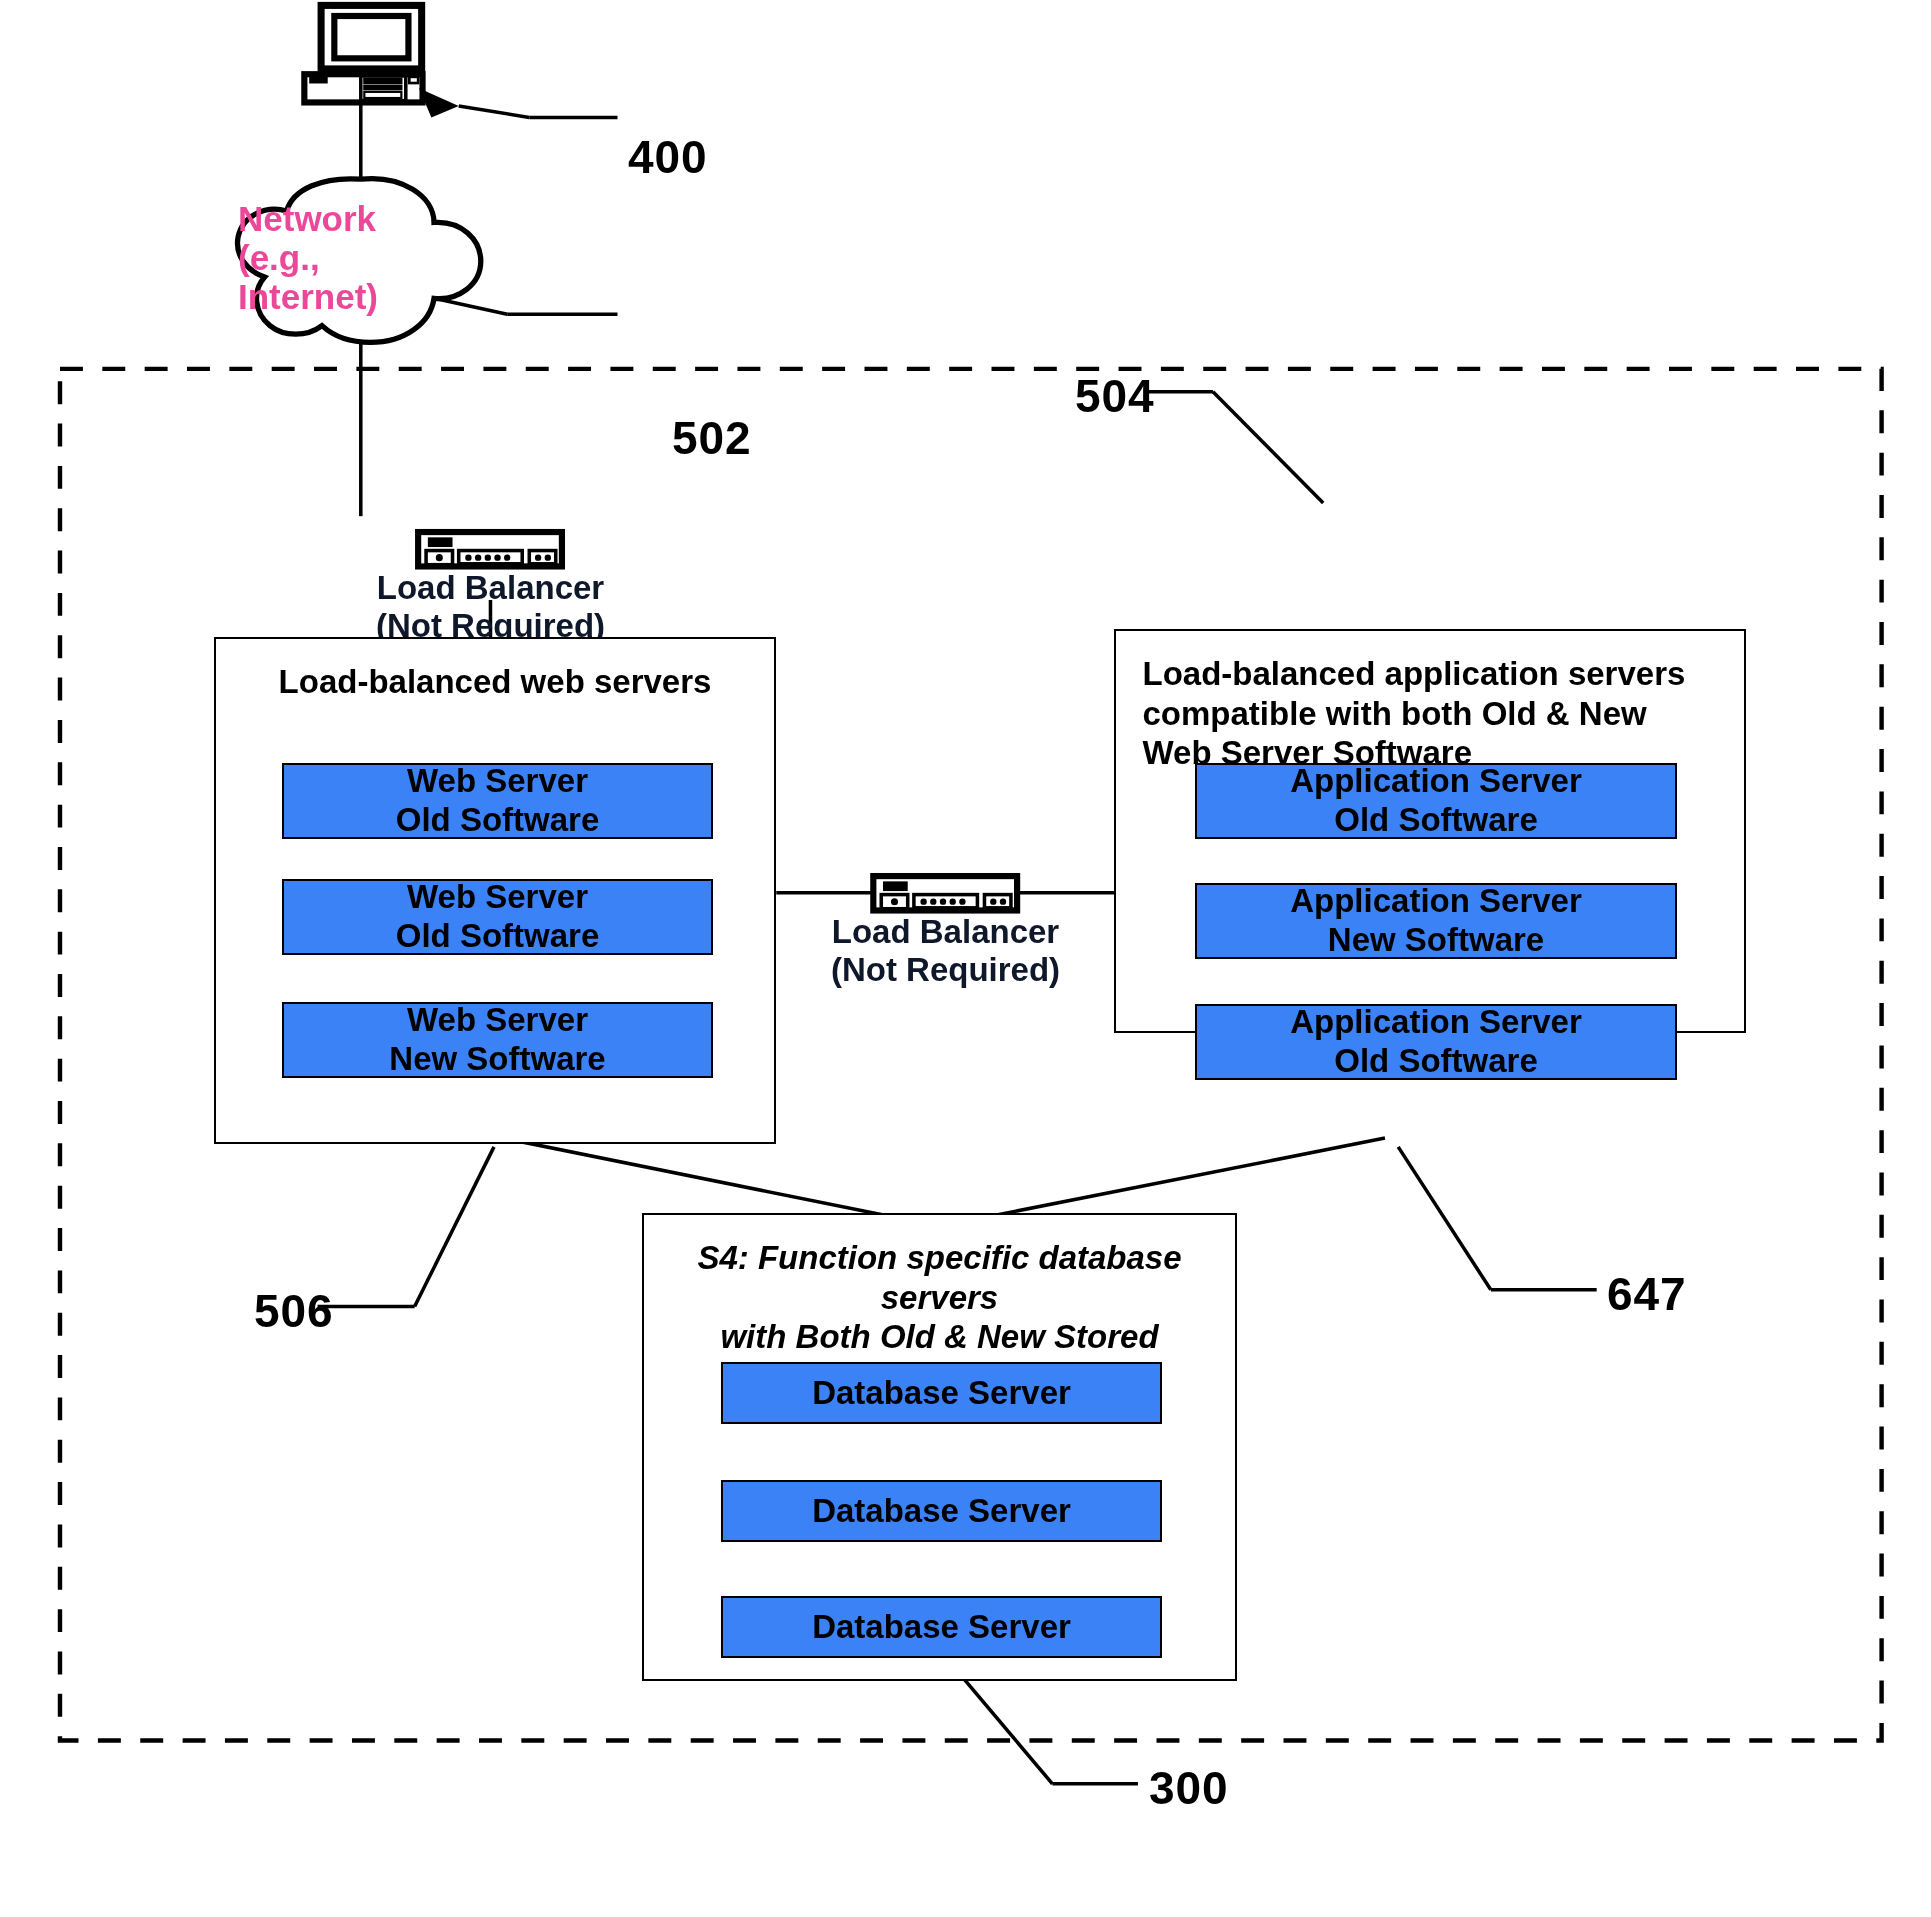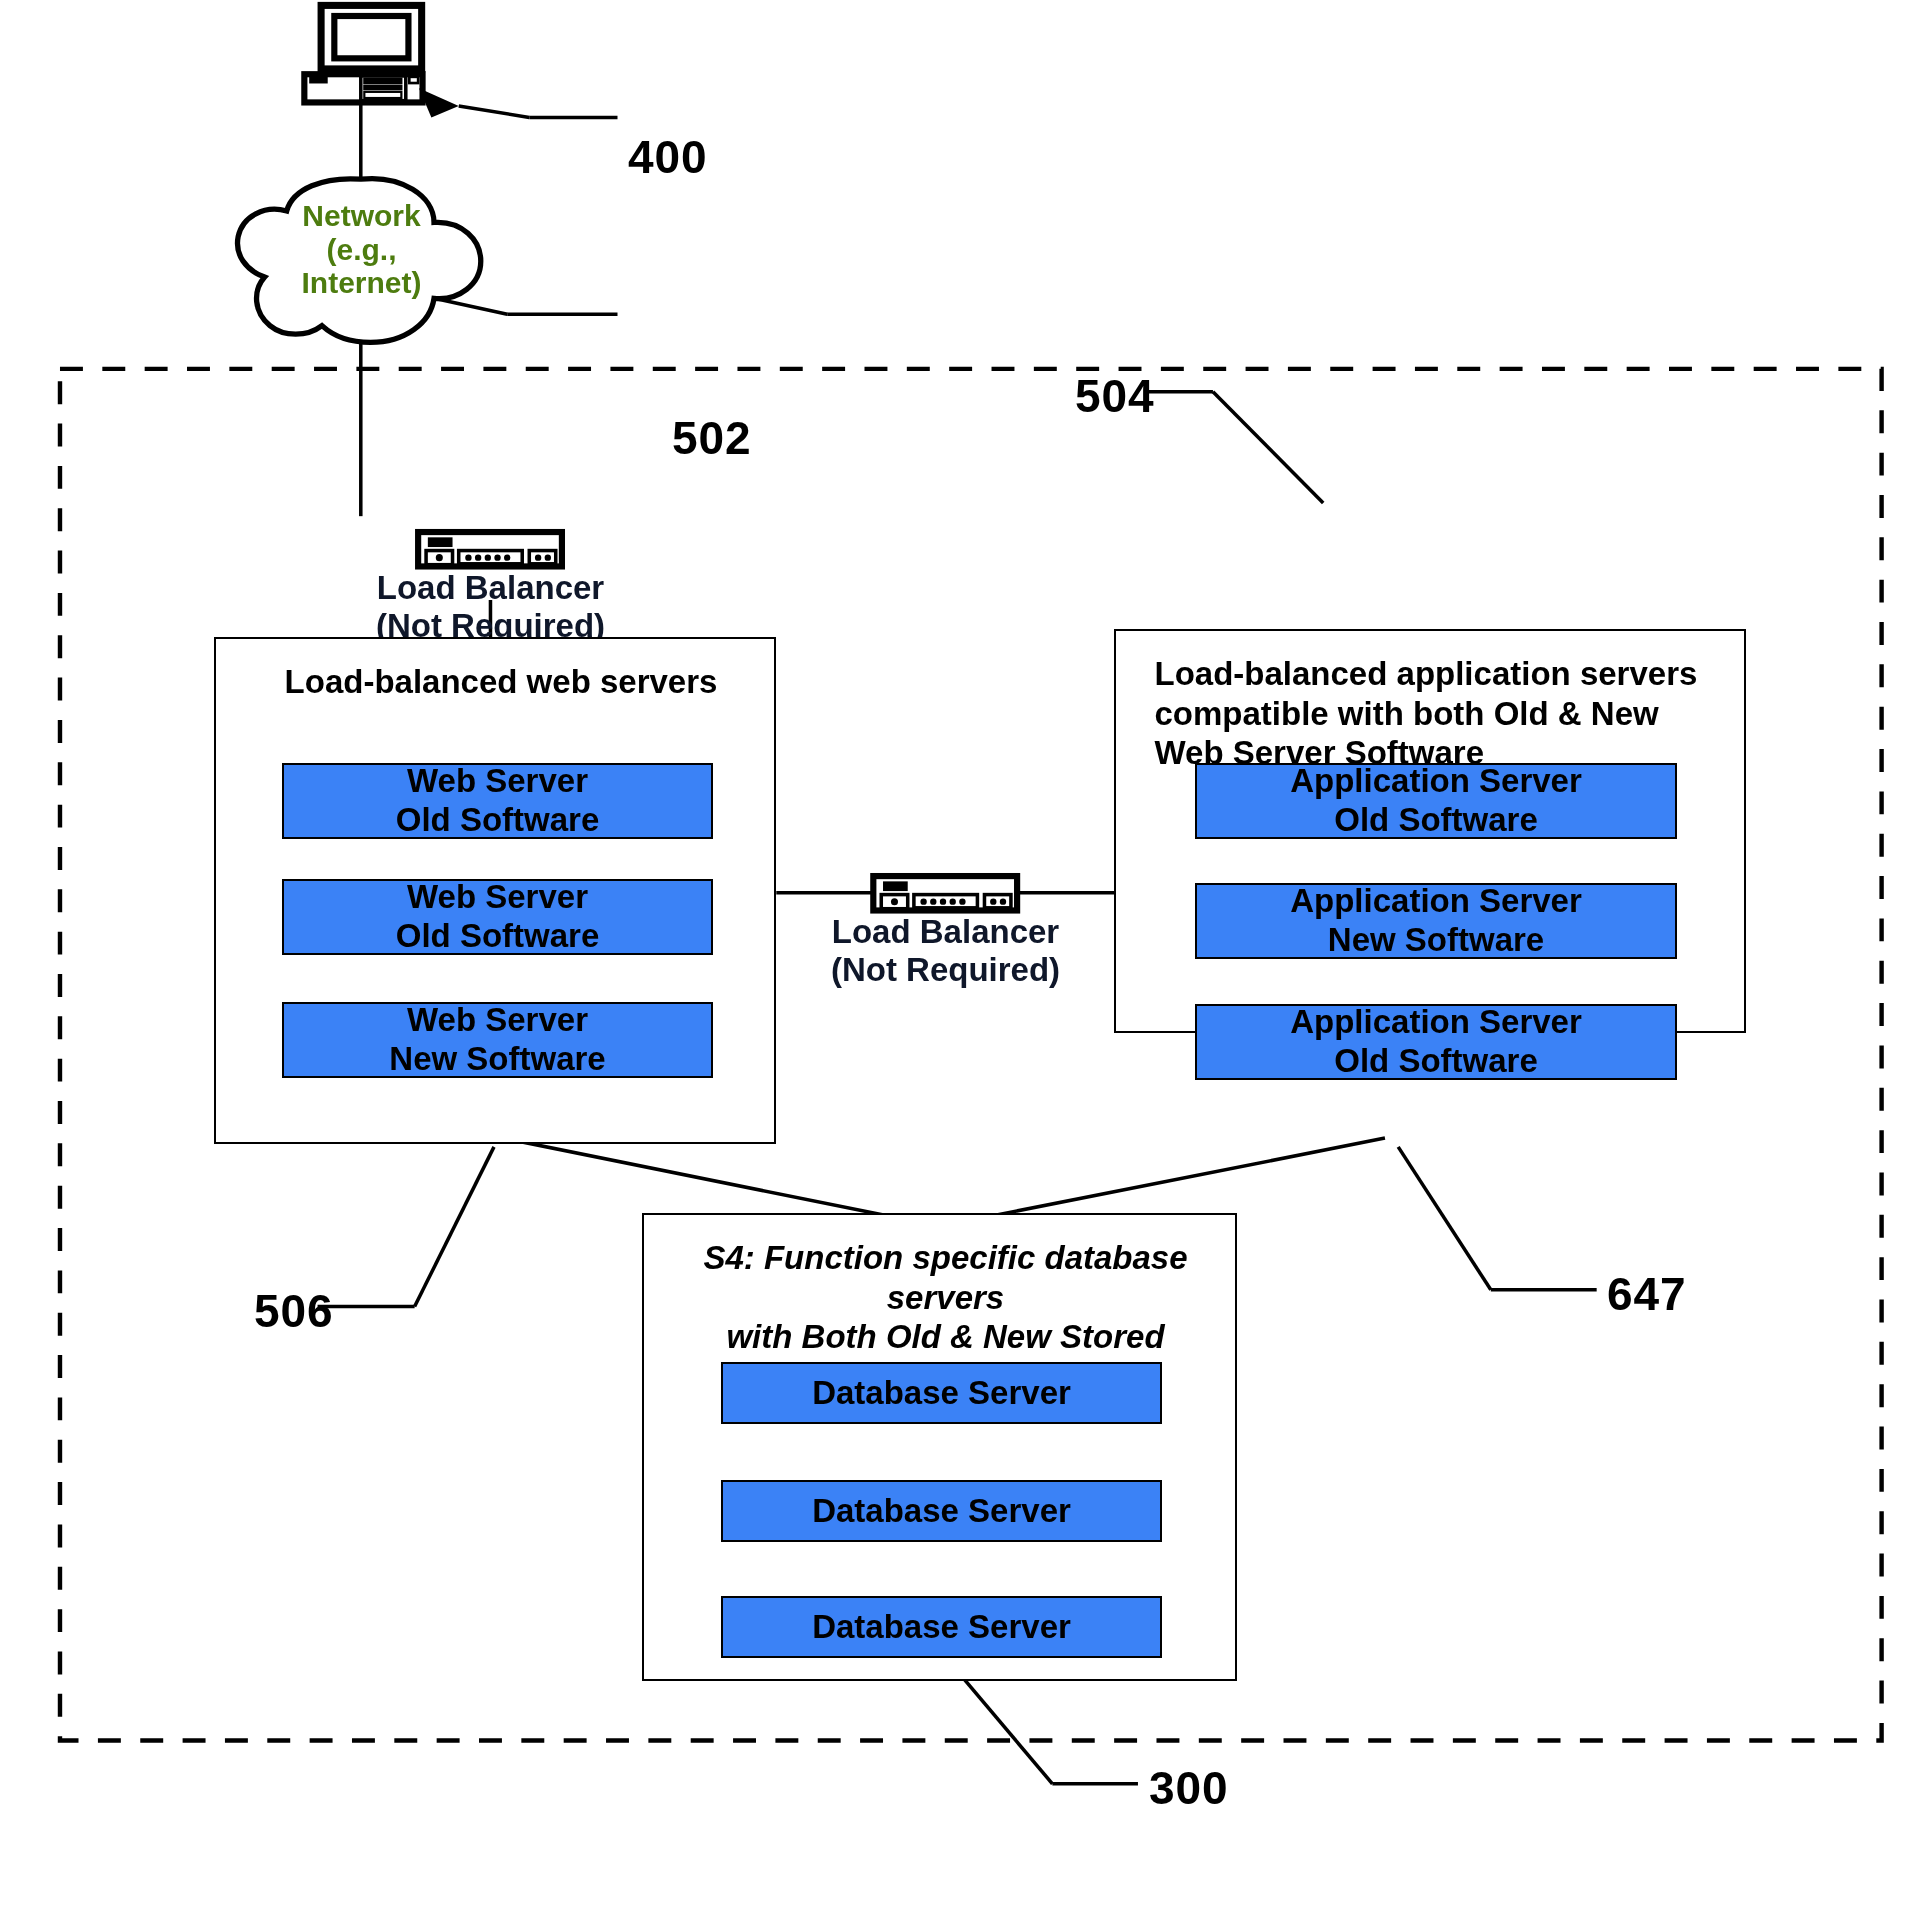--- a/index.html
+++ b/index.html
@@ -37,43 +37,42 @@
     font-size: 46px;
     font-weight: 700;
     letter-spacing: 0.9px;
     line-height: 1;
     white-space: nowrap;
     color: #000;
   }
 
   
   .cloud-text {
-    text-align: center;
-    font-size: 30px;
+    text-align: left;
+    font-size: 35px;
     font-weight: 700;
     line-height: 1.12;
     white-space: nowrap;
-    color: #4d7c0f;
+    color: #ec4899;
   }
 
   
   .lb-caption {
     text-align: center;
     font-size: 33px;
     font-weight: 700;
     line-height: 1.16;
     white-space: nowrap;
     color: #0f172a;
   }
 
   
   .group-panel {
     border: 2.6px solid #000;
     background: #ffffff;
-    padding-left: 12px;
   }
   .panel-title {
     font-size: 33px;
     font-weight: 700;
     line-height: 1.2;
     color: #000;
   }
   .panel-title.center {
     text-align: center;
   }

